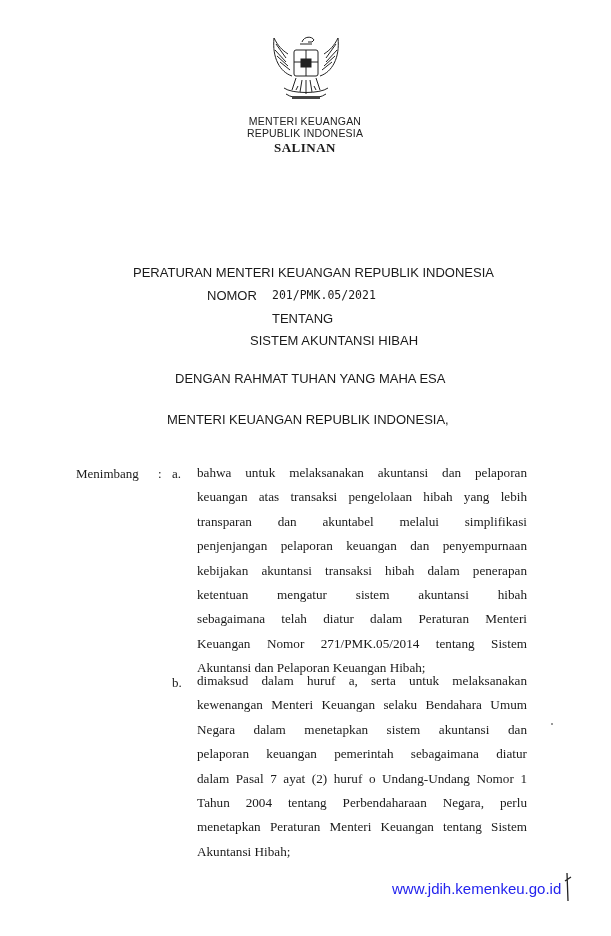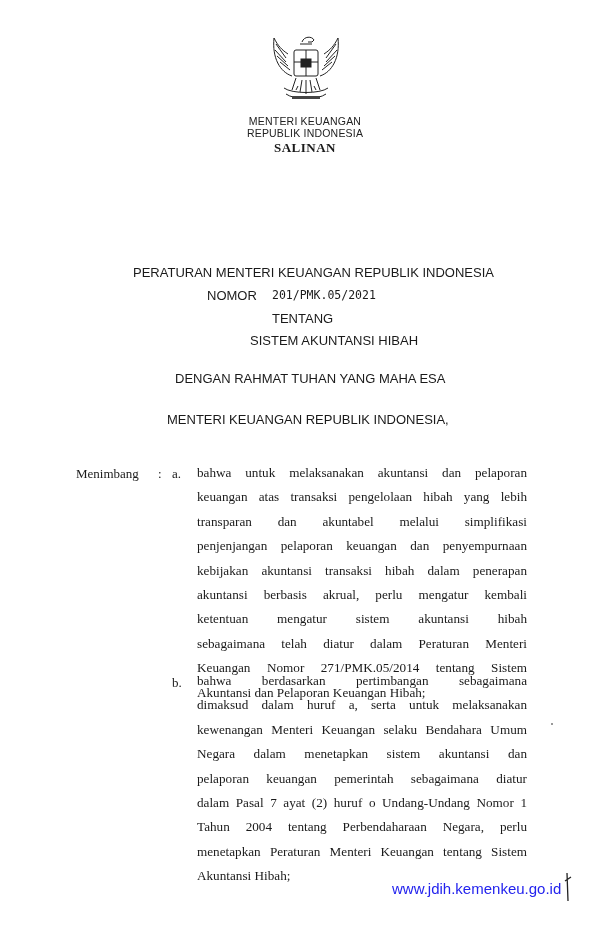--- a/index.html
+++ b/index.html
@@ -59,31 +59,29 @@
 <div class="abs label-col" style="left:76px; top:466px;">Menimbang</div>
 <div class="abs label-col" style="left:158px; top:466px;">:</div>
 <div class="abs label-col" style="left:172px; top:466px;">a.</div>
 
 <div class="abs para" style="top:461px;">
   <span class="line">bahwa untuk melaksanakan akuntansi dan pelaporan</span>
   <span class="line">keuangan atas transaksi pengelolaan hibah yang lebih</span>
   <span class="line">transparan dan akuntabel melalui simplifikasi</span>
   <span class="line">penjenjangan pelaporan keuangan dan penyempurnaan</span>
   <span class="line">kebijakan akuntansi transaksi hibah dalam penerapan</span>
-  <span class="line">akuntansi berbasis akrual, perlu mengatur kembali</span>
   <span class="line">ketentuan mengatur sistem akuntansi hibah</span>
   <span class="line">sebagaimana telah diatur dalam Peraturan Menteri</span>
   <span class="line">Keuangan Nomor 271/PMK.05/2014 tentang Sistem</span>
   <span class="line last">Akuntansi dan Pelaporan Keuangan Hibah;</span>
 </div>
 
 <div class="abs label-col" style="left:172px; top:675px;">b.</div>
 
 <div class="abs para" style="top:669px;">
-  <span class="line">bahwa berdasarkan pertimbangan sebagaimana</span>
   <span class="line">dimaksud dalam huruf a, serta untuk melaksanakan</span>
   <span class="line">kewenangan Menteri Keuangan selaku Bendahara Umum</span>
   <span class="line">Negara dalam menetapkan sistem akuntansi dan</span>
   <span class="line">pelaporan keuangan pemerintah sebagaimana diatur</span>
   <span class="line">dalam Pasal 7 ayat (2) huruf o Undang-Undang Nomor 1</span>
   <span class="line">Tahun 2004 tentang Perbendaharaan Negara, perlu</span>
   <span class="line">menetapkan Peraturan Menteri Keuangan tentang Sistem</span>
   <span class="line last">Akuntansi Hibah;</span>
 </div>
 

